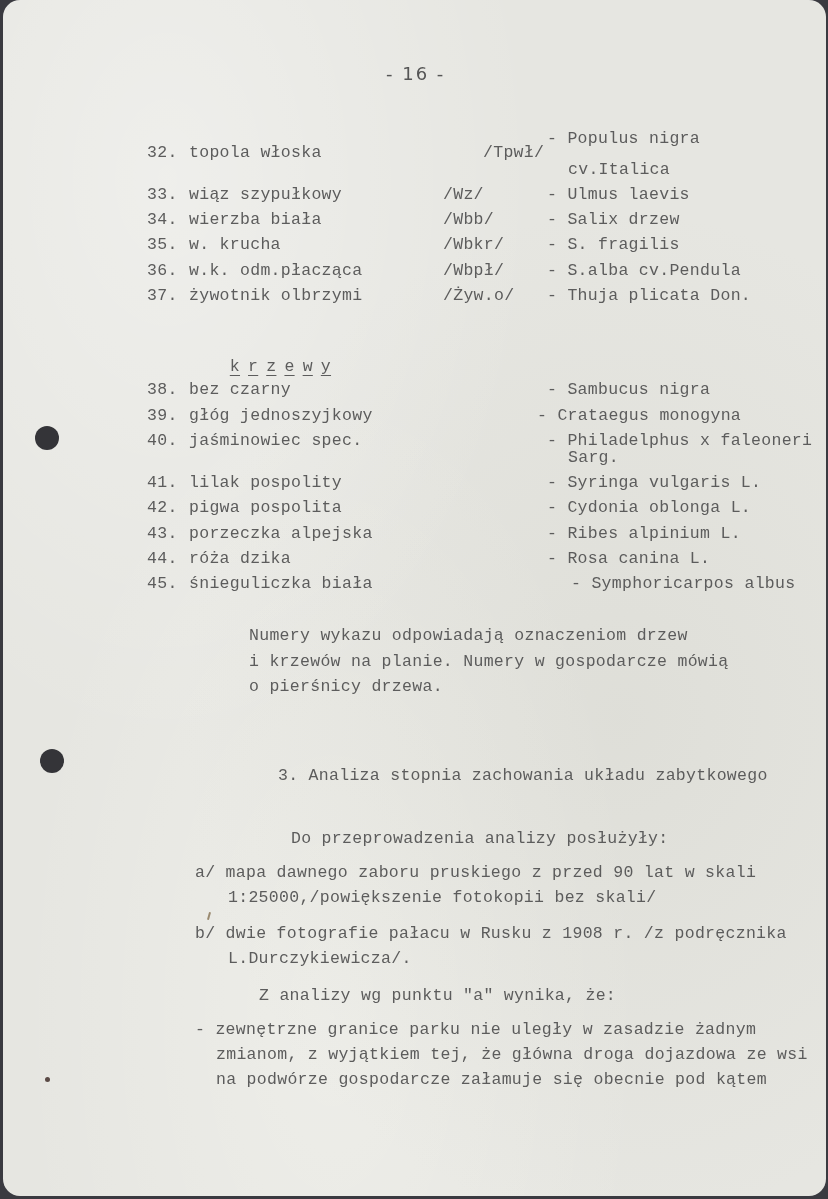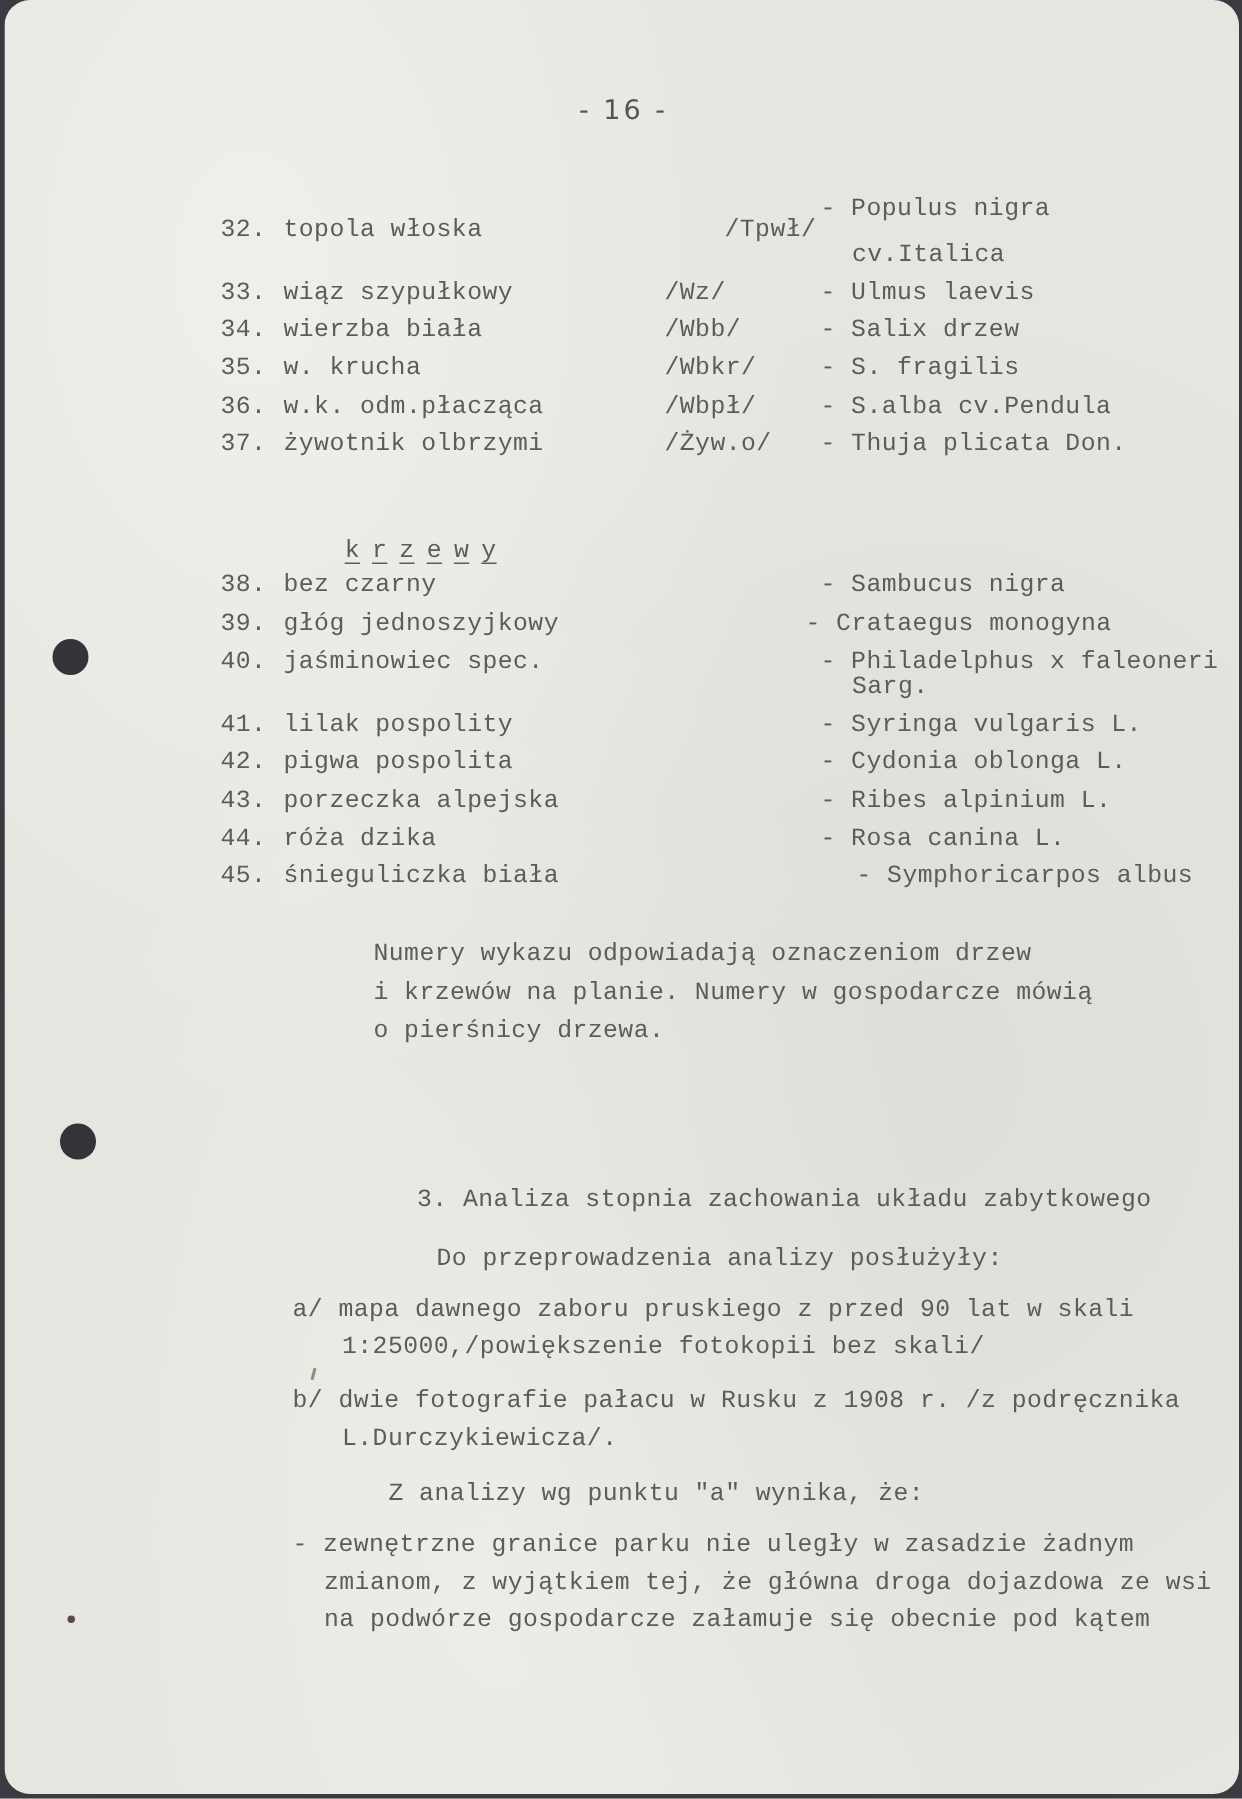--- a/index.html
+++ b/index.html
@@ -153,21 +153,21 @@
     <div class="line" style="left:186px; top:574px;">śnieguliczka biała</div>
     <div class="line" style="left:568px; top:574px;">- Symphoricarpos albus</div>
   </div>
 
   <div>
     <div class="line" style="left:246px; top:626px;">Numery wykazu odpowiadają oznaczeniom drzew</div>
     <div class="line" style="left:246px; top:652px;">i krzewów na planie. Numery w gospodarcze mówią</div>
     <div class="line" style="left:246px; top:677px;">o pierśnicy drzewa.</div>
   </div>
 
-  <div class="line" style="left:275px; top:790px;">3. Analiza stopnia zachowania układu zabytkowego</div>
+  <div class="line" style="left:275px; top:766px;">3. Analiza stopnia zachowania układu zabytkowego</div>
 
   <div class="line" style="left:256px; top:829px;margin-left:32px;">Do przeprowadzenia analizy posłużyły:</div>
 
   <div>
     <div class="line" style="left:192px; top:863px;">a/ mapa dawnego zaboru pruskiego z przed 90 lat w skali</div>
     <div class="line" style="left:225px; top:888px;">1:25000,/powiększenie fotokopii bez skali/</div>
   </div>
 
   <div>
     <div class="line" style="left:192px; top:924px;">b/ dwie fotografie pałacu w Rusku z 1908 r. /z podręcznika</div>

